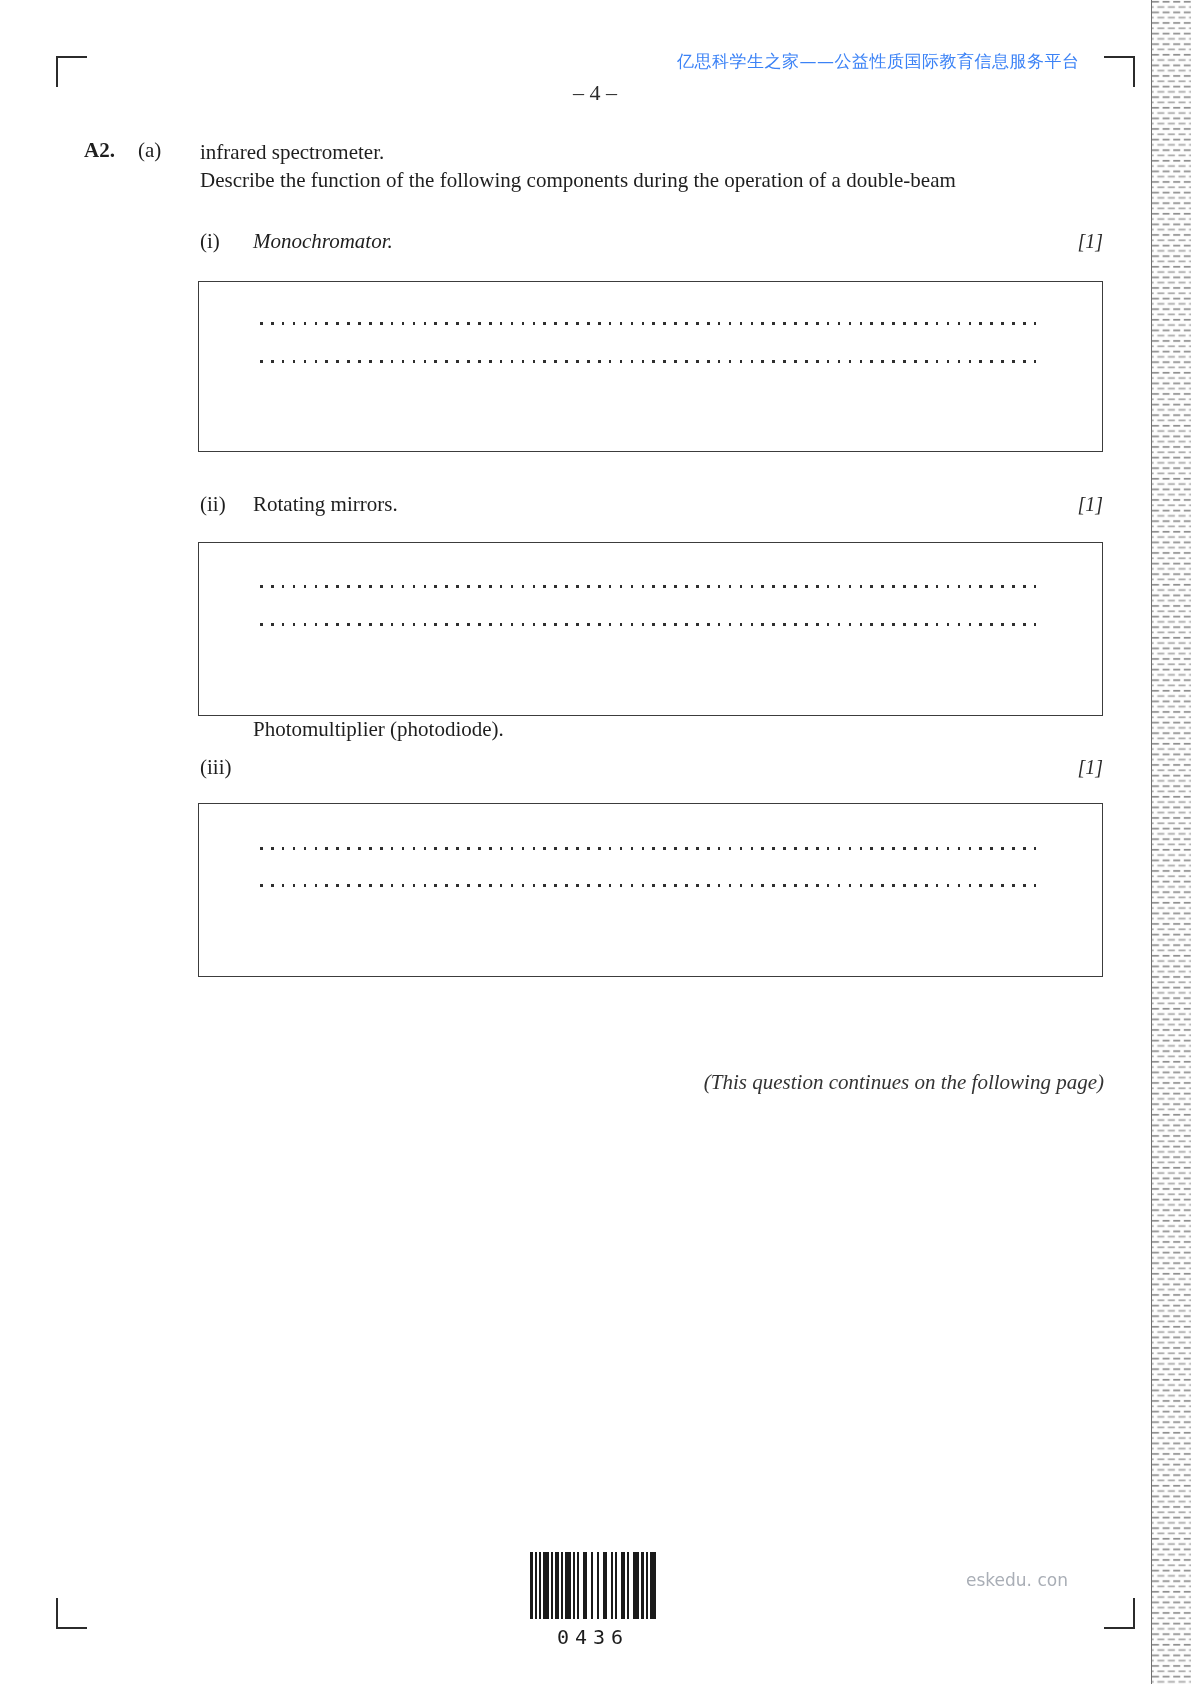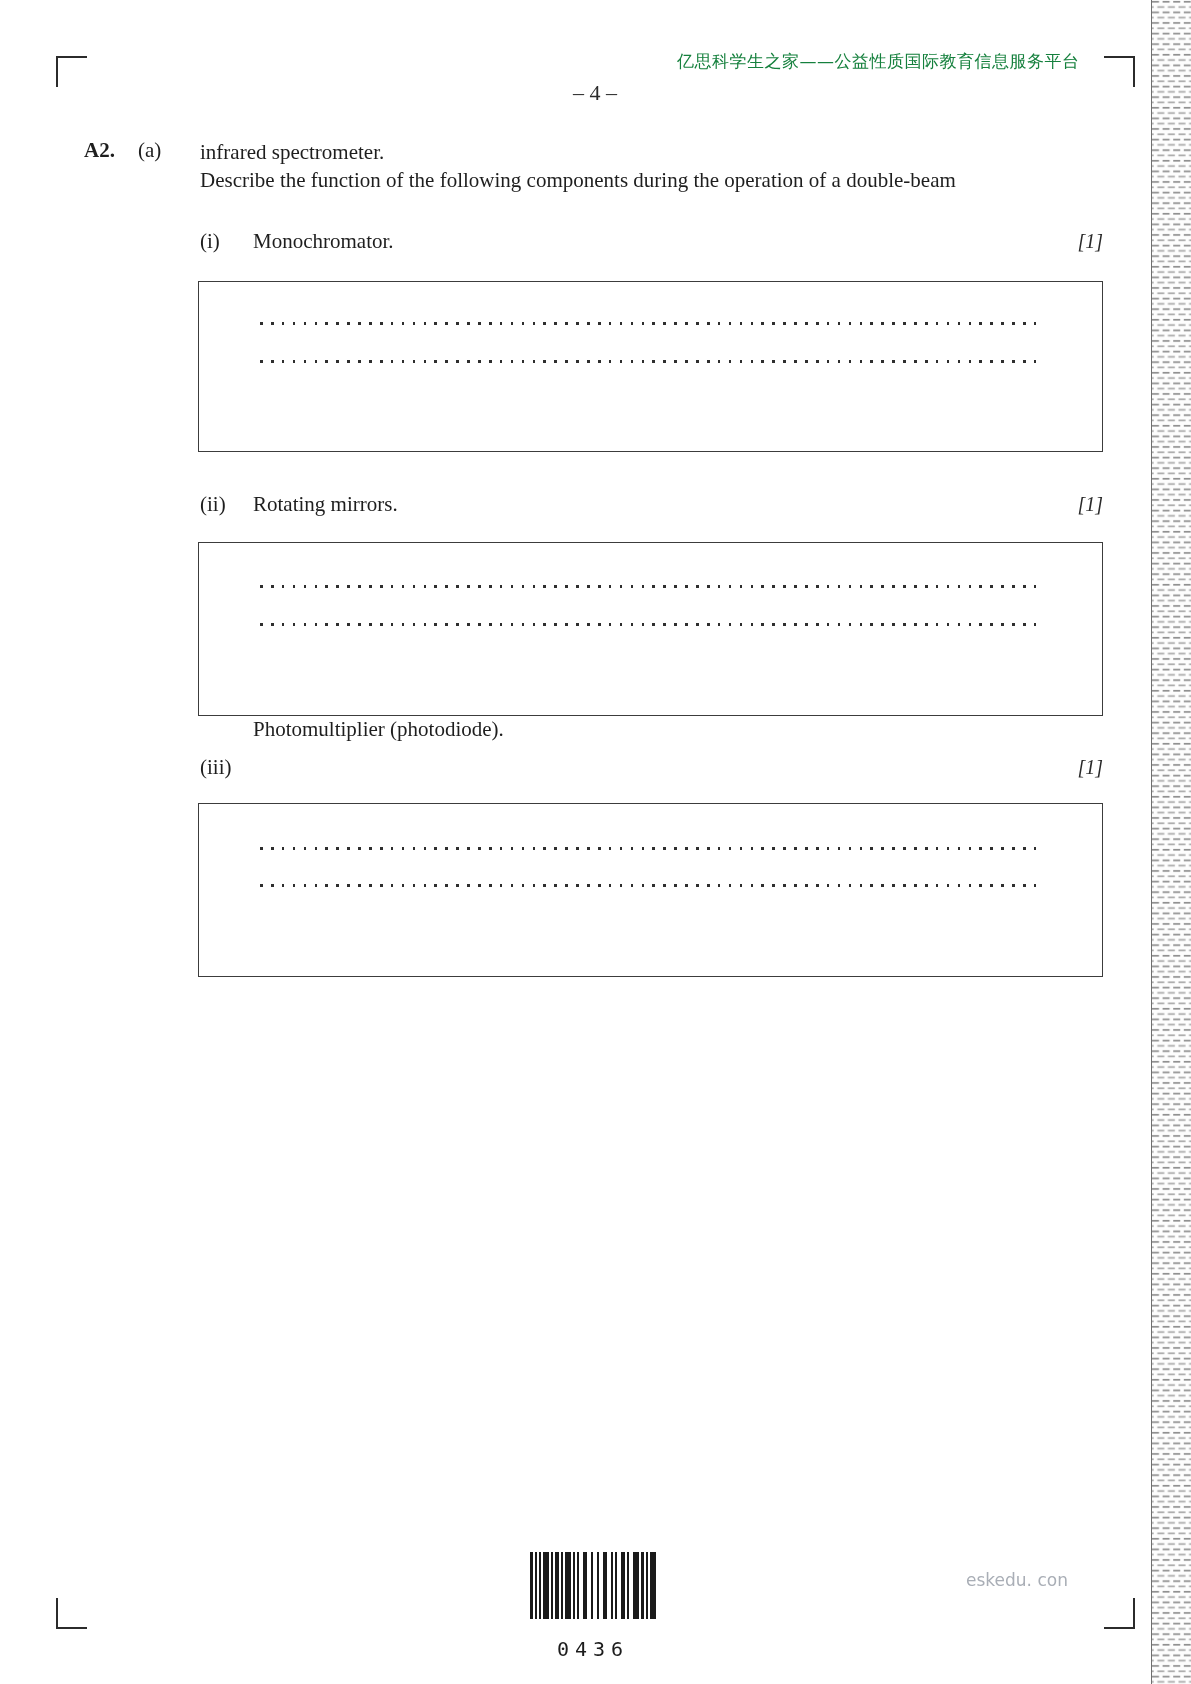--- a/index.html
+++ b/index.html
@@ -20,21 +20,21 @@
   
   .corner{position:absolute;width:29px;height:29px;}
   .corner.tl{left:56px;top:56px;border-top:2px solid #2b2b2b;border-left:2px solid #2b2b2b;}
   .corner.tr{left:1104px;top:56px;border-top:2px solid #2b2b2b;border-right:2px solid #2b2b2b;}
   .corner.bl{left:56px;top:1598px;border-bottom:2px solid #2b2b2b;border-left:2px solid #2b2b2b;}
   .corner.br{left:1104px;top:1598px;border-bottom:2px solid #2b2b2b;border-right:2px solid #2b2b2b;}
 
   .cn-banner{
     position:absolute;left:677px;top:50px;
     font-family:"DejaVu Sans", sans-serif;
-    font-size:17px;color:#15803d;letter-spacing:.5px;white-space:nowrap;
+    font-size:17px;color:#3b82f6;letter-spacing:.5px;white-space:nowrap;
   }
   .page-num{
     position:absolute;left:540px;top:80px;width:110px;text-align:center;
     font-size:22px;color:#2b2b2b;white-space:nowrap;
   }
   .exam-code{
     position:absolute;right:87px;top:77px;
     font-size:24px;color:#2b2b2b;white-space:nowrap;
   }
 
@@ -57,21 +57,21 @@
   .dotline.r1{top:40px;}
   .dotline.r2{top:78px;}
 
   .continue-note{
     position:absolute;right:87px;top:1070px;
     font-size:21px;font-style:italic;color:#333;white-space:nowrap;
   }
 
   .barcode-wrap{position:absolute;left:530px;top:1552px;width:126px;text-align:center;}
   .barcode-num{
-    margin-top:14px;font-family:"DejaVu Sans Mono", monospace;
+    margin-top:2px;font-family:"DejaVu Sans Mono", monospace;
     font-size:20px;letter-spacing:6px;color:#1c1c1c;white-space:nowrap;
   }
   .watermark{
     position:absolute;left:966px;top:1570px;
     font-family:"DejaVu Sans", sans-serif;
     font-size:17px;color:#a9aeb6;white-space:nowrap;
   }
 </style>
 </head>
 <body>
@@ -100,21 +100,21 @@
   <div class="page-num">– 4 –</div>
 
   <div class="q-number">A2.</div>
   <div class="q-part">(a)</div>
   <div class="q-prompt">
     <div>infrared spectrometer.</div>
     <div>Describe the function of the following components during the operation of a double-beam</div>
   </div>
 
   <div class="item-label" style="top:229px;">(i)</div>
-  <div class="item-text" style="top:229px;">Monochromator.</div>
+  <div class="item-text" style="top:229px;font-style:italic;">Monochromator.</div>
   <div class="item-marks" style="top:230px;">[1]</div>
   <div class="answer-box" style="top:281px;">
     <div class="dotline r1"></div>
     <div class="dotline r2"></div>
   </div>
 
   <div class="item-label" style="top:492px;">(ii)</div>
   <div class="item-text" style="top:492px;">Rotating mirrors.</div>
   <div class="item-marks" style="top:493px;">[1]</div>
   <div class="answer-box" style="top:542px;height:174px;">
@@ -123,20 +123,21 @@
   </div>
 
   <div class="item-label" style="top:755px;">(iii)</div>
   <div class="item-text" style="top:717px;">Photomultiplier (photodiode).</div>
   <div class="item-marks" style="top:756px;">[1]</div>
   <div class="answer-box" style="top:803px;height:174px;">
     <div class="dotline r1" style="top:43px;"></div>
     <div class="dotline r2" style="top:80px;"></div>
   </div>
 
+  <div class="continue-note">(This question continues on the following page)</div>
 
   <div class="barcode-wrap">
     <svg width="126" height="67" xmlns="http://www.w3.org/2000/svg">
       <g fill="#1a1a1a">
         <rect x="0" y="0" width="3" height="67"></rect>
         <rect x="5" y="0" width="2" height="67"></rect>
         <rect x="9" y="0" width="2" height="67"></rect>
         <rect x="13" y="0" width="6" height="67"></rect>
         <rect x="21" y="0" width="2" height="67"></rect>
         <rect x="25" y="0" width="4" height="67"></rect>

